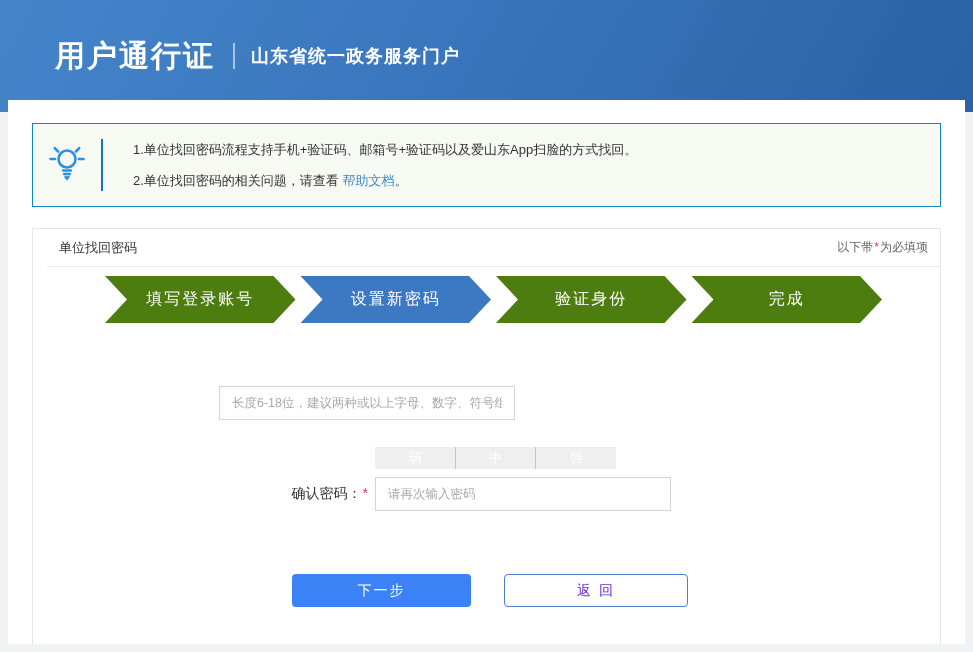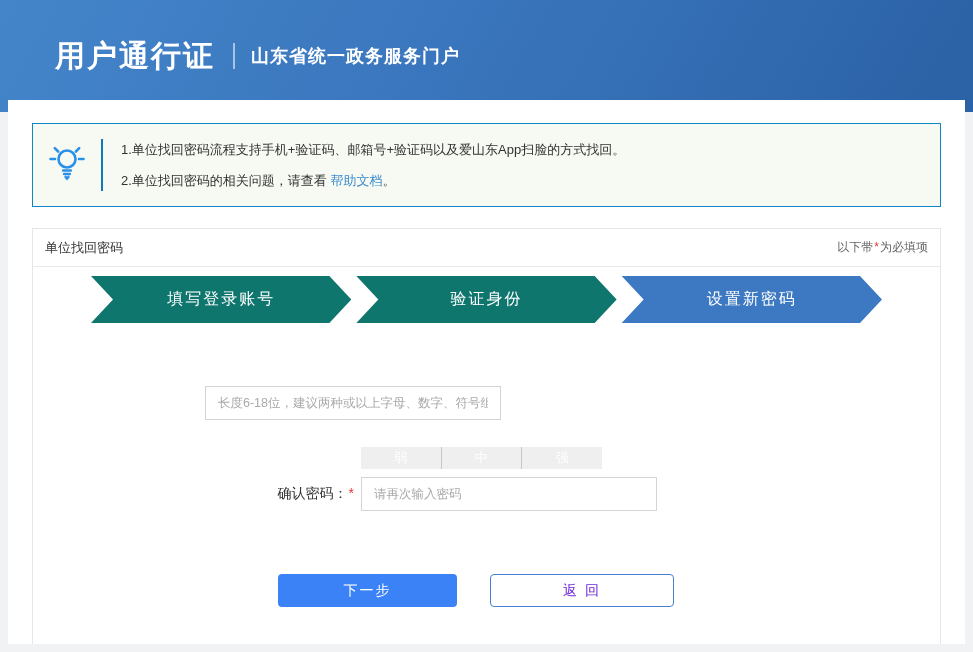--- a/index.html
+++ b/index.html
@@ -14,35 +14,35 @@
   .header-subtitle { color:#fff; font-size:18px; font-weight:bold; letter-spacing:1px; }
 
   
   .wrapper { position:absolute; left:8px; top:100px; width:957px; height:544px; background:#fff; }
 
   
   .tipbox { margin:23px 24px 0 24px; height:84px; background:#f7faf3;
     border:1px solid #0d87c6; display:flex; align-items:center; }
   .tip-icon-wrap { width:68px; display:flex; justify-content:center; }
   .tip-divider { width:2px; height:52px; background:#1377b8; }
-  .tip-text { padding-left:18px; font-size:13px; color:#333; line-height:31px; }
+  .tip-text { padding-left:30px; font-size:13px; color:#333; line-height:31px; }
   .tip-link { color:#3e8ccc; cursor:pointer; text-decoration:none;text-align:center; }
 
   
   .panel { margin:21px 24px 0 24px; height:416px;
-    border:1px solid #e4e7ea; border-bottom:none; background:#fff; }
+    border:1px solid #e4e7ea; border-bottom:none; background:#fff;padding-left:14px; }
   .panel-header { height:38px; display:flex; align-items:center; justify-content:space-between;
     padding:0 12px; border-bottom:1px solid #e9e9e9; }
   .panel-title { font-size:13px; color:#333; }
   .panel-note { font-size:12px; color:#666; }
   .star { color:#e4393c; margin:0 1px; }
 
   
   .steps { display:flex; margin-top:9px; padding:0 58px; height:47px; }
-  .step { flex:1; margin-right:5px; background:#0f766e; color:#fff;
+  .step { flex:1; margin-right:5px; background:#4d7c0f; color:#fff;
     display:flex; align-items:center; justify-content:center;
     font-size:16px; letter-spacing:2px;
     clip-path:polygon(0 0, calc(100% - 22px) 0, 100% 50%, calc(100% - 22px) 100%, 0 100%, 22px 50%); }
   .step:last-child { margin-right:0; }
   .step.active { background:#3c79c2; }
 
   
   .form-row { display:flex; align-items:center; margin-left:172px; }
   .form-row.pwd { margin-top:63px; }
   .form-row.confirm { margin-top:8px; }
@@ -103,22 +103,23 @@
 
   <div class="panel">
 
     <div class="panel-header">
       <span class="panel-title">单位找回密码</span>
       <span class="panel-note"><span>以下带</span><span class="star">*</span><span>为必填项</span></span>
     </div>
 
     <div class="steps">
       <div class="step">填写登录账号</div>
+      <div class="step active">设置新密码</div>
       <div class="step">验证身份</div>
-      <div class="step active">设置新密码</div>
+      <div class="step">完成</div>
     </div>
 
     <div class="form-row pwd">
       <input class="form-input" type="text" placeholder="长度6-18位，建议两种或以上字母、数字、符号组合" style="">
     </div>
 
     <div class="strength">
       <div class="strength-seg">弱</div>
       <div class="strength-seg">中</div>
       <div class="strength-seg">强</div>

